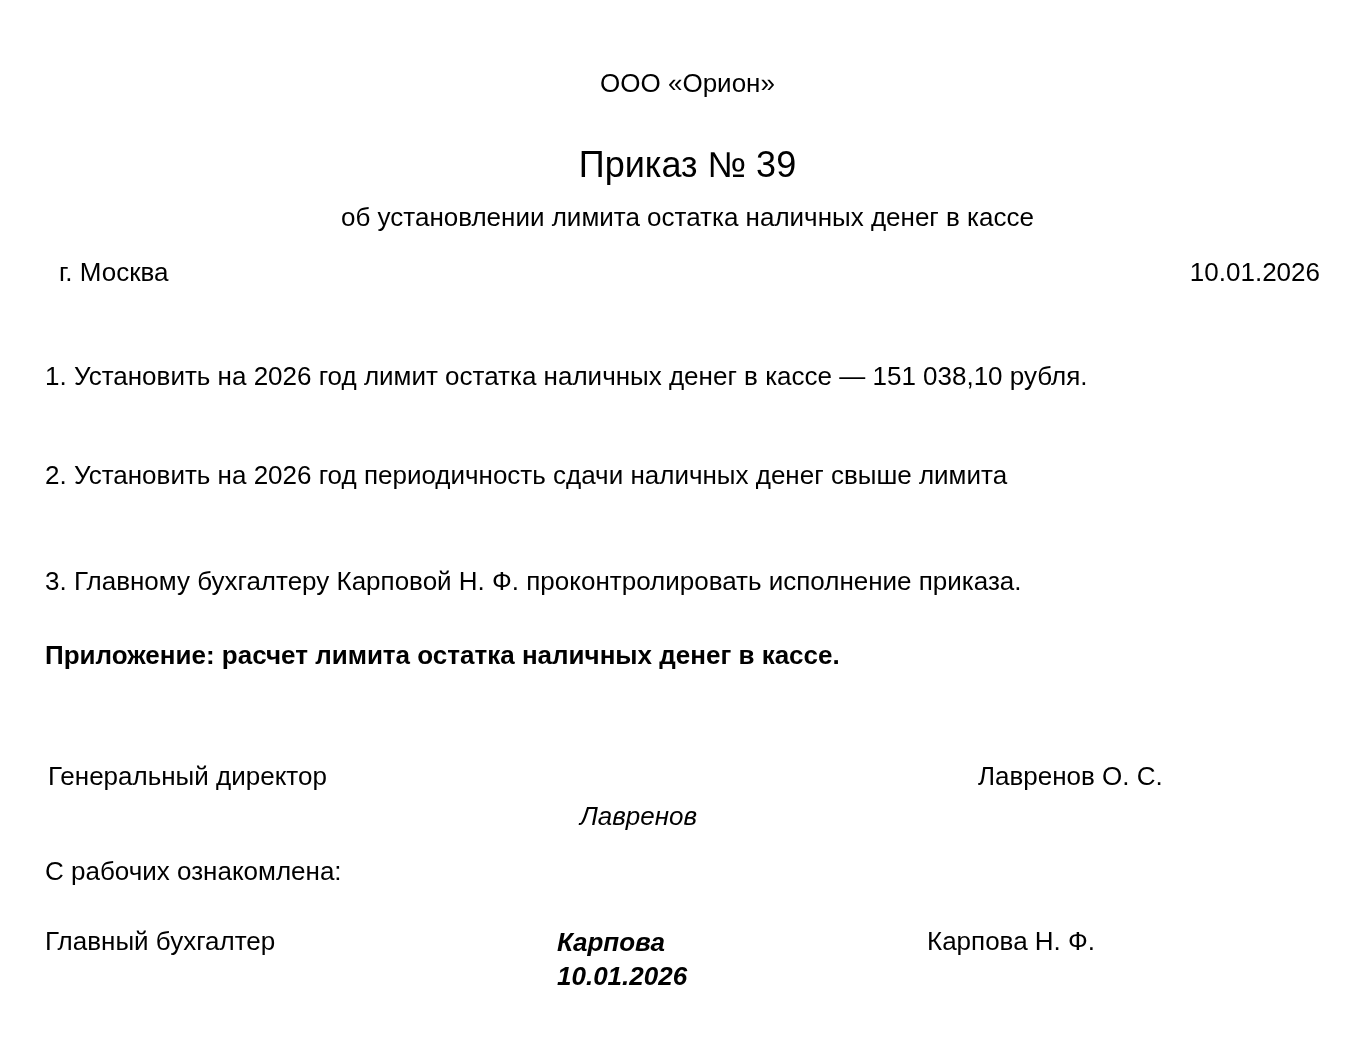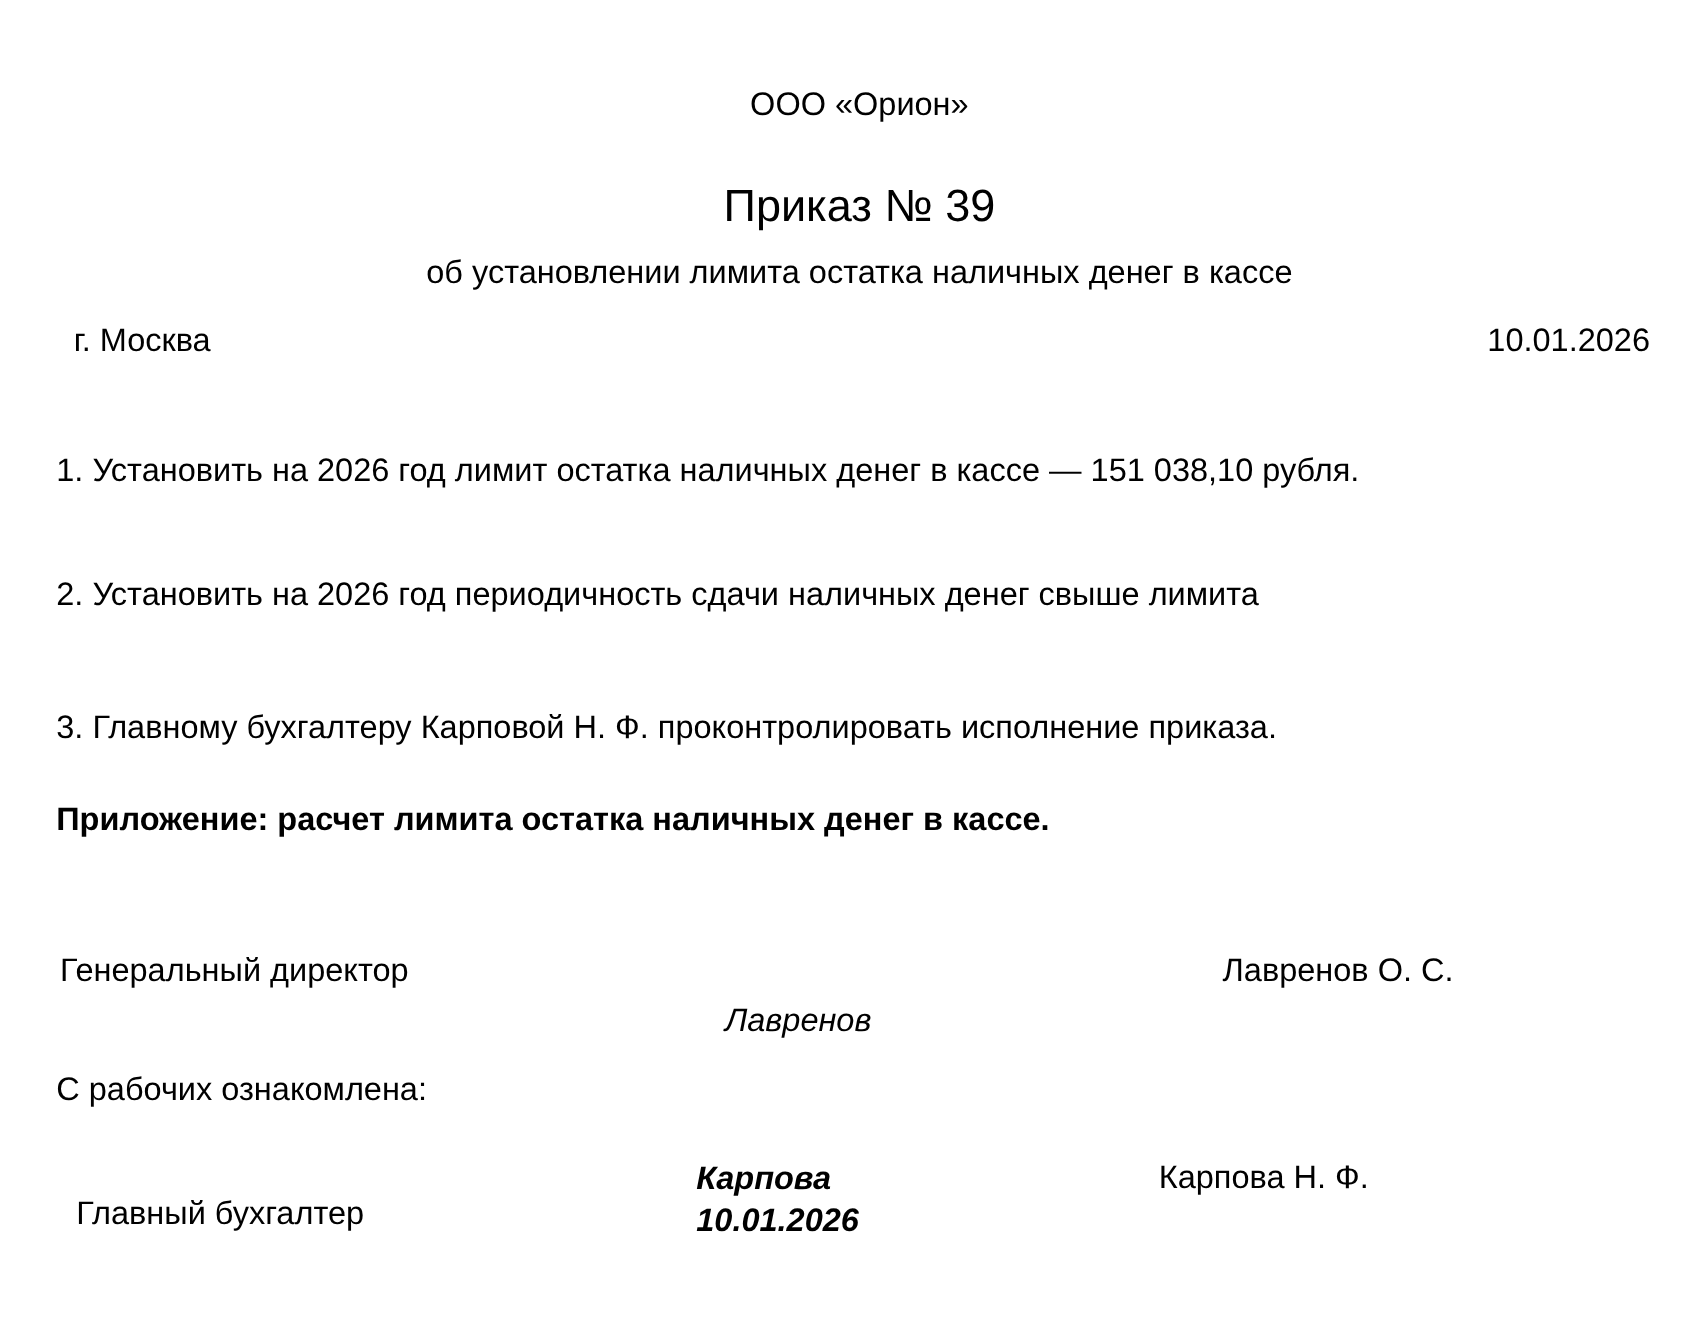--- a/index.html
+++ b/index.html
@@ -13,21 +13,21 @@
   .city { left: 59px; top: 256px; }
   .date { right: 40px; top: 256px; }
   .p1 { left: 45px; top: 360px; }
   .p2 { left: 45px; top: 455px; line-height: 40px; }
   .p3 { left: 45px; top: 565px; text-align: center; }
   .p4 { left: 45px; top: 639px; font-weight: bold; }
   .sig-role1 { left: 48px; top: 760px; }
   .sig-sign1 { left: 580px; top: 760px; font-style: italic; margin-top: 40px; }
   .sig-name1 { left: 930px; top: 760px; margin-left: 48px; }
   .ack { left: 45px; top: 855px; }
-  .sig-role2 { left: 45px; top: 954px; margin-left: 16px; }
+  .sig-role2 { left: 45px; top: 925px; }
   .sig-sign2 { left: 557px; top: 925px; font-style: italic; line-height: 34px; font-weight: bold; }
   .sig-name2 { left: 927px; top: 925px; }
 </style>
 </head>
 <body>
 
 <div>
   <div class="abs org">ООО «Орион»</div>
   <div class="abs title">Приказ № 39</div>
   <div class="abs subtitle t26">об установлении лимита остатка наличных денег в кассе</div>

